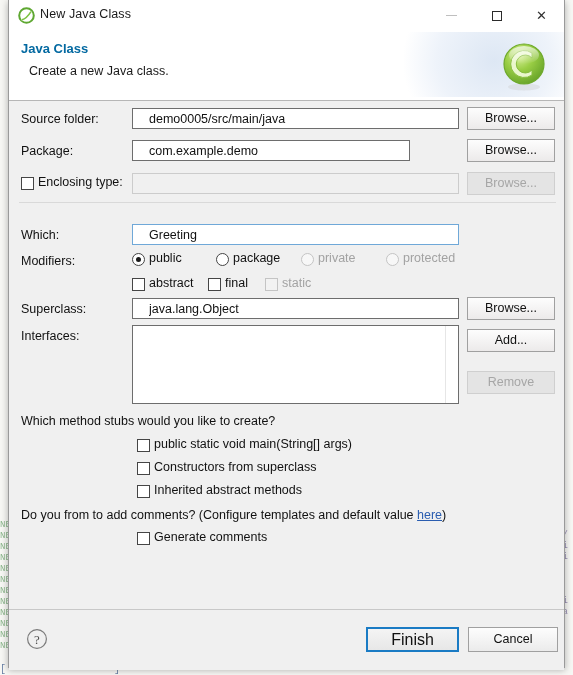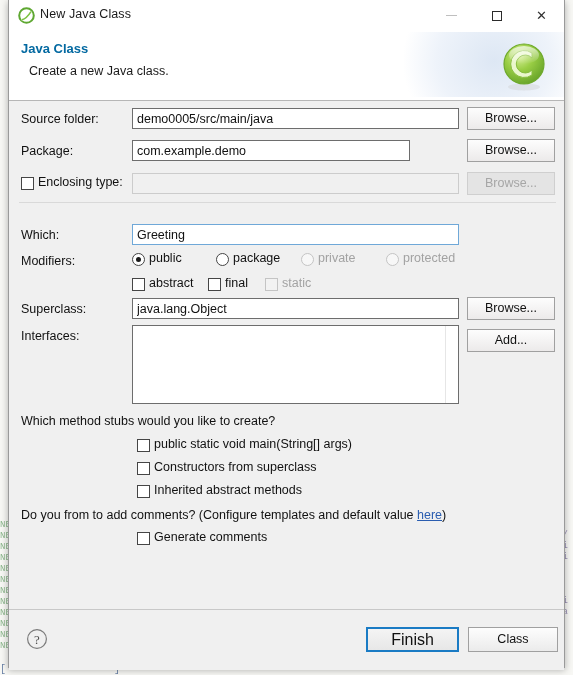--- a/index.html
+++ b/index.html
@@ -168,21 +168,21 @@
 
   input.txt {
     position: absolute;
     box-sizing: border-box;
     height: 21px;
     font-family: "Liberation Sans", sans-serif;
     font-size: 12.5px;
     color: #111;
     background: #ffffff;
     border: 1px solid #6d6d6d;
-    padding: 0 4px;
+    padding: 0 16px;
     outline: none;
   }
   input.txt.focused {
     border: 1px solid #6fa8d8;
     box-shadow: inset 0 0 0 1px #ffffff;
   }
   input.txt.disabled {
     background: #f0f0f0;
     border: 1px solid #cccccc;
     color: #9d9d9d;
@@ -450,20 +450,21 @@
 
     <span class="row-label" style="left:12px; top:201px;">Superclass:</span>
     <input class="txt" style="left: 123px; top: 197px; width: 327px;" type="text" placeholder="" value="java.lang.Object">
     <div class="btn" style="left:458px; top:196px;">Browse...</div>
 
     <span class="row-label" style="left:12px; top:228px;">Interfaces:</span>
     <div class="listbox" style="left:123px; top:224px; width:327px; height:79px;">
       <div class="vscroll"></div>
     </div>
     <div class="btn" style="left:458px; top:228px;">Add...</div>
+    <div class="btn disabled" style="left:458px; top:270px;">Remove</div>
 
     <span class="plain" style="left:12px; top:313px;">Which method stubs would you like to create?</span>
 
     <span class="cb" style="left:128px; top:338px;"></span>
     <span class="cb-label" style="left:145px; top:336px;">public static void main(String[] args)</span>
 
     <span class="cb" style="left:128px; top:361px;"></span>
     <span class="cb-label" style="left:145px; top:359px;">Constructors from superclass</span>
 
     <span class="cb" style="left:128px; top:384px;"></span>
@@ -478,16 +479,16 @@
   </div>
 
   <div class="footer">
     <span class="help-icon">
       <svg width="22" height="22" viewBox="0 0 22 22">
         <circle cx="11" cy="11" r="9.4" fill="#f0f0f0" stroke="#7b7b7b" stroke-width="1.2"></circle>
         <text x="11" y="15.6" font-family="Liberation Serif, serif" font-size="13" text-anchor="middle" fill="#4d4d4d">?</text>
       </svg>
     </span>
     <div class="btn-finish">Finish</div>
-    <div class="btn-cancel">Class</div>
+    <div class="btn-cancel">Cancel</div>
   </div>
 
 </div>
 
 </body></html>

